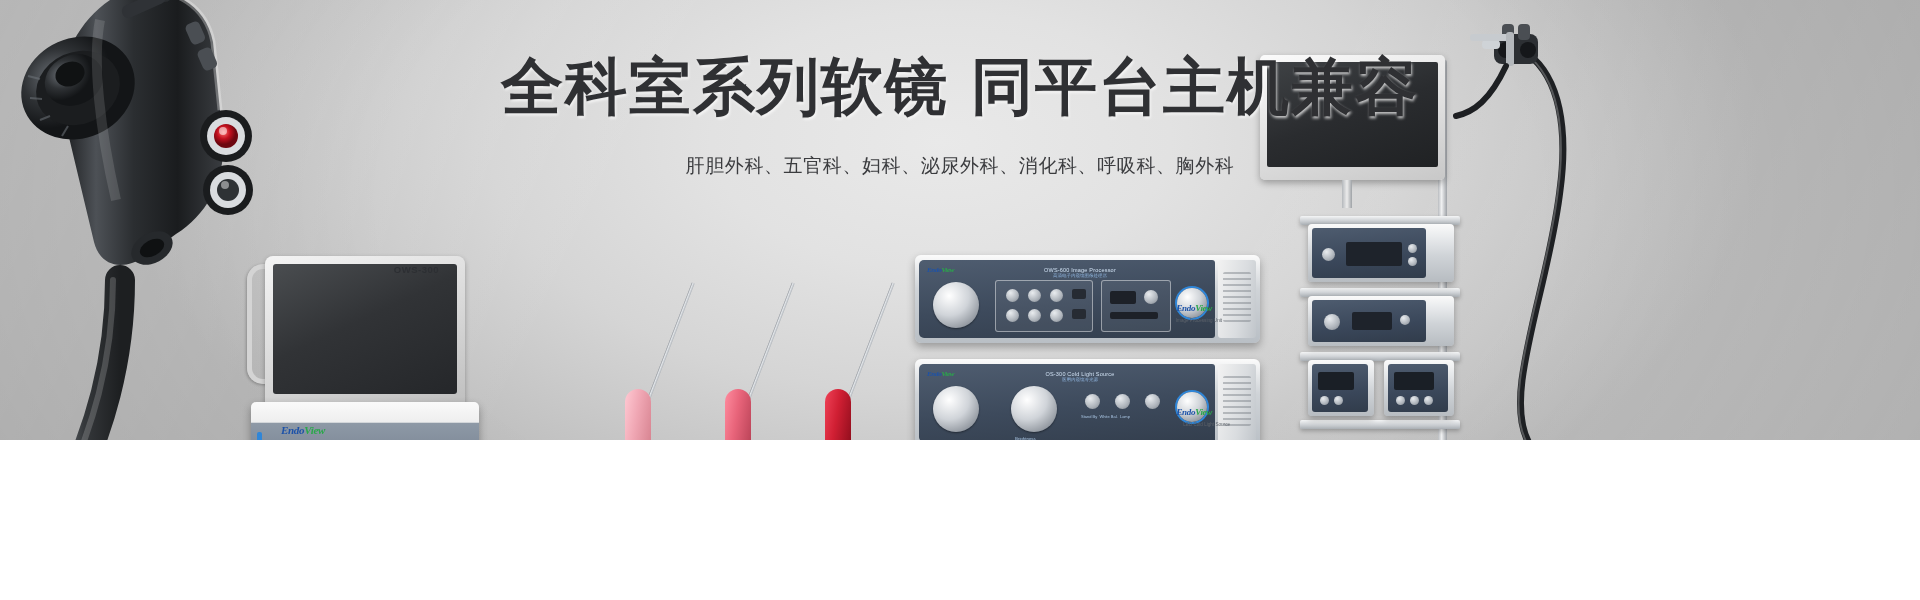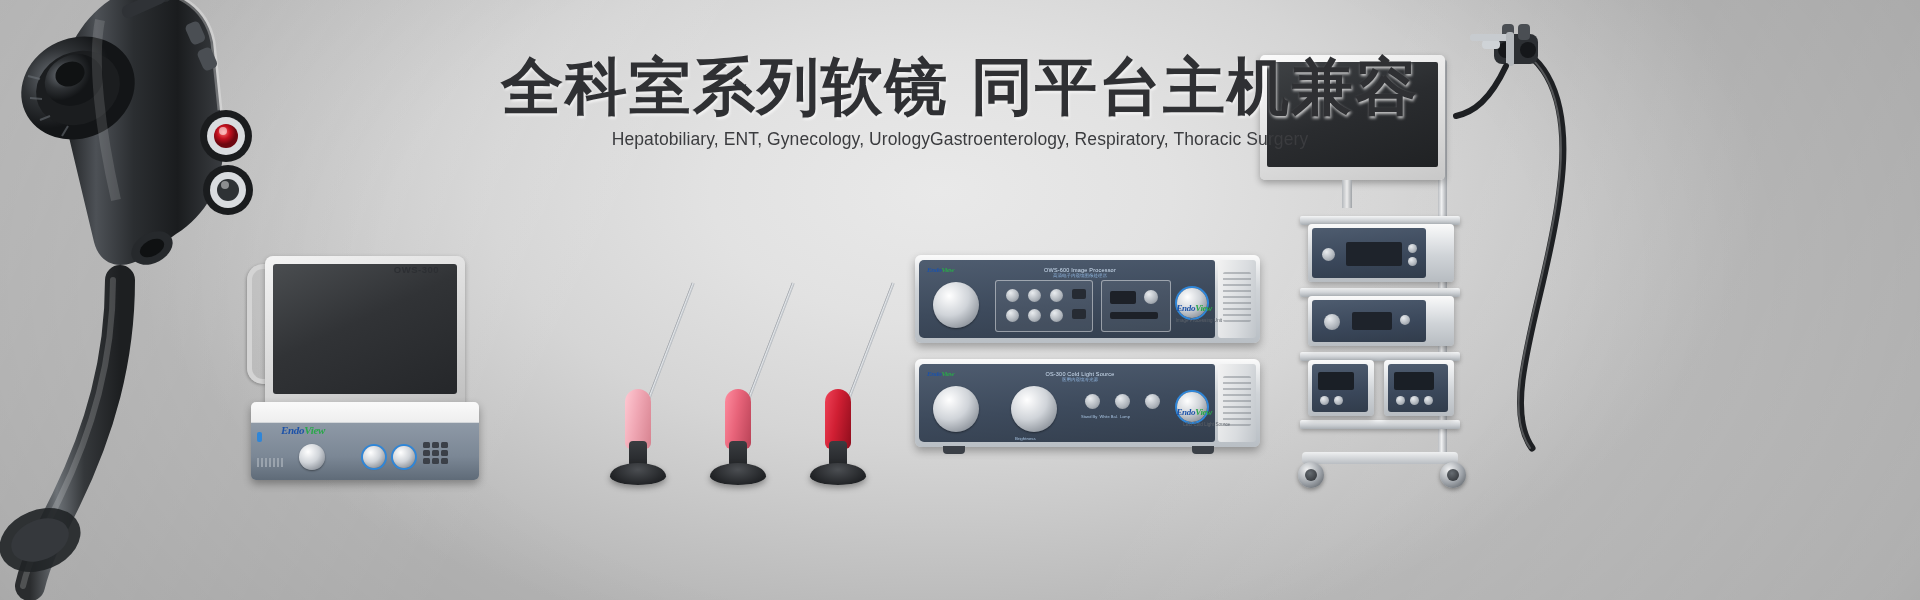--- a/index.html
+++ b/index.html
@@ -1,21 +1,21 @@
 <!DOCTYPE html>
 <html><head>
 <meta charset="utf-8">
 <style>
   html,body{margin:0;padding:0;}
   body{
     width:1920px;height:600px;overflow:hidden;
     font-family:"Liberation Sans","DejaVu Sans",sans-serif;
   }
   .banner{
-    position:relative;width:1920px;height:600px;overflow:hidden;
+    position:relative;width:1920px;height:440px;overflow:hidden;
     background:
       radial-gradient(ellipse 820px 460px at 49% 32%, #e9e9e9 0%, #e2e2e2 28%, #d5d5d5 55%, #c4c4c4 78%, #b4b4b4 100%);
   }
   .bg-sheen{
     position:absolute;inset:0;
     background:linear-gradient(118deg, rgba(255,255,255,0.28) 0%, rgba(255,255,255,0.0) 34%, rgba(255,255,255,0.0) 62%, rgba(255,255,255,0.22) 100%);
     pointer-events:none;
   }
   .bg-vignette{
     position:absolute;inset:0;
@@ -268,21 +268,21 @@
       <rect x="226" y="72" width="15" height="22" rx="5" transform="rotate(-24 226 72)"></rect>
     </g>
 
     <path d="M130 40 C 122 80, 130 150, 146 220" stroke="rgba(255,255,255,0.13)" stroke-width="10" fill="none"></path>
   </svg>
 
   <div class="text-block">
     <div class="title-cn">
       <span>全科室系列软镜</span><span class="gap"></span><span>同平台主机兼容</span>
     </div>
-    <div class="sub-en">Hepatobiliary, ENT, Gynecology, UrologyGastroenterology, Respiratory, Thoracic Surgery</div>
+    <div class="sub-cn">肝胆外科、五官科、妇科、泌尿外科、消化科、呼吸科、胸外科</div>
   </div>
 
   <div class="monitor-unit">
     <div class="mon-handle"></div>
     <div class="mon-bezel">
       <div class="mon-screen"></div>
       <div class="mon-model">OWS-300</div>
     </div>
     <div class="mon-base">
       <div class="brand mon-brand">

